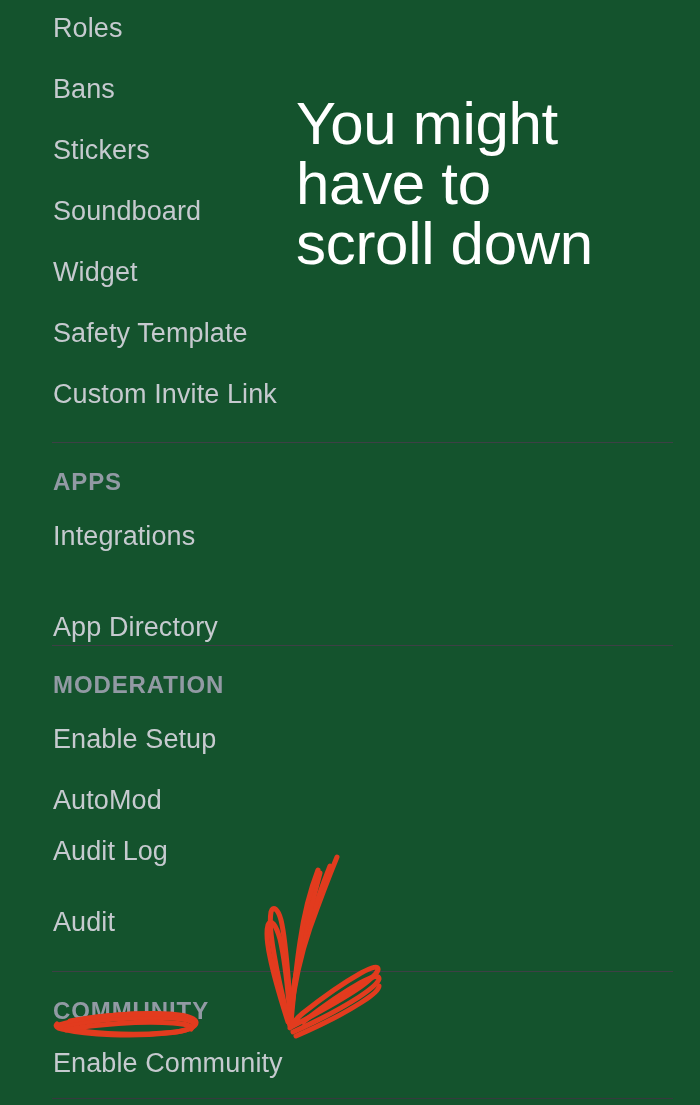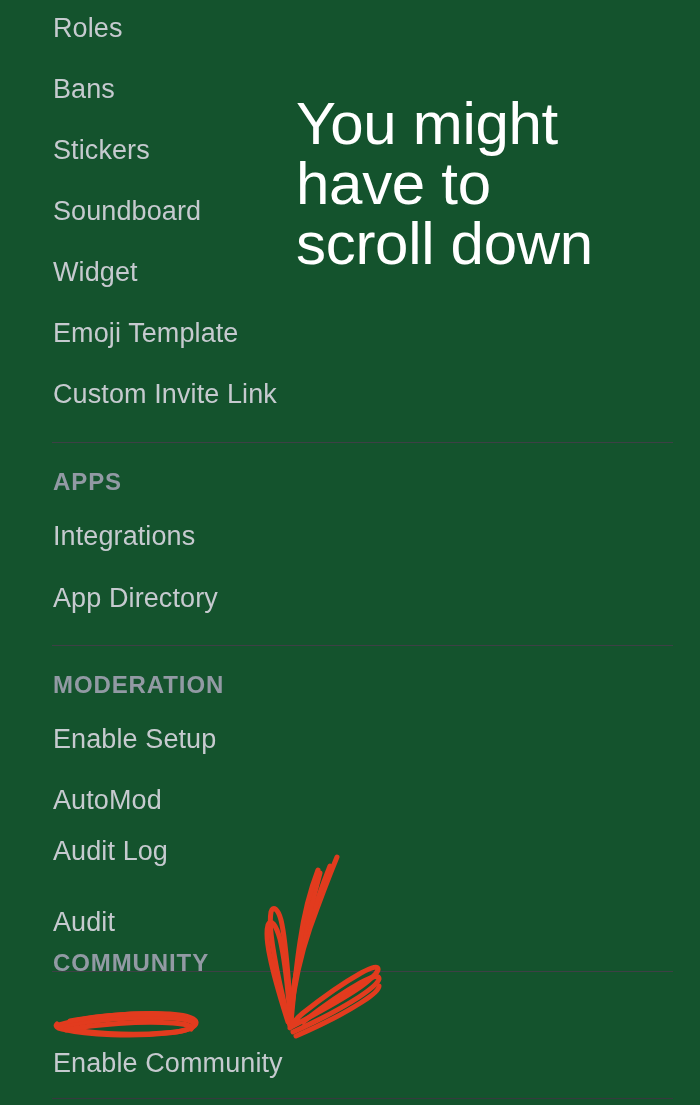--- a/index.html
+++ b/index.html
@@ -84,37 +84,37 @@
 
 <div id="screen">
 
   <div class="nav">
 
     <div class="nav-item" style="top:13px">Roles</div>
     <div class="nav-item" style="top:74px">Bans</div>
     <div class="nav-item" style="top:135px">Stickers</div>
     <div class="nav-item" style="top:196px">Soundboard</div>
     <div class="nav-item" style="top:257px">Widget</div>
-    <div class="nav-item" style="top:318px">Emoji Template</div>
+    <div class="nav-item" style="top:318px">Safety Template</div>
     <div class="nav-item" style="top:379px">Custom Invite Link</div>
 
     <div class="divider" style="top:442px"></div>
     <div class="section-head" style="top:472px">APPS</div>
     <div class="nav-item" style="top:521px">Integrations</div>
-    <div class="nav-item" style="top:583px">App Directory</div>
+    <div class="nav-item" style="top:612px">App Directory</div>
 
     <div class="divider" style="top:645px"></div>
     <div class="section-head" style="top:675px">MODERATION</div>
     <div class="nav-item" style="top:724px">Enable Setup</div>
     <div class="nav-item" style="top:785px">AutoMod</div>
     <div class="nav-item" style="top:836px">Audit Log</div>
     <div class="nav-item" style="top:907px">Audit</div>
 
     <div class="divider" style="top:971px"></div>
-    <div class="section-head" style="top:953px">COMMUNITY</div>
+    <div class="section-head" style="top:1001px">COMMUNITY</div>
     <div class="nav-item" style="top:1048px">Enable Community</div>
 
     <div class="divider bottom" style="top:1098px"></div>
   </div>
 
   <div class="caption">
     <div>You might</div>
     <div>have to</div>
     <div>scroll down</div>
   </div>

